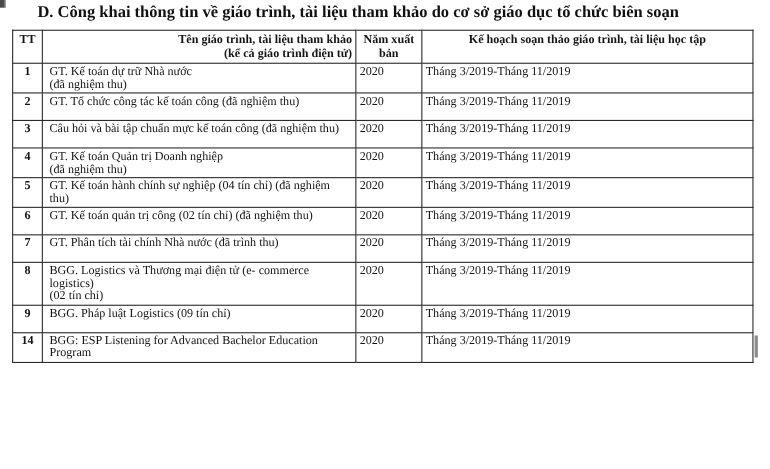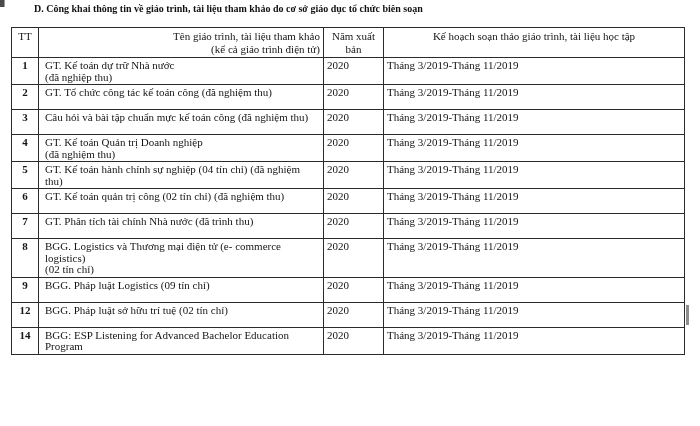--- a/index.html
+++ b/index.html
@@ -9,21 +9,21 @@
     font-family: "Liberation Serif", "DejaVu Serif", serif;
     color: #1a1a1a;
     overflow: hidden;
     position: relative;
   }
   .page { position: absolute; inset: 0; background: #fff; }
 
   .doc-title {
     position: absolute;
     left: 34px; top: 3px;
-    font-size: 10px;
+    font-size: 15px;
     font-weight: bold;
     color: #111;
     white-space: nowrap;
   }
 
   table.doc-table {
     position: absolute;
     left: 11px; top: 27px;
     width: 673px;
     border-collapse: collapse;
@@ -37,21 +37,21 @@
   .doc-table col.c-year { width: 60px; }
   .doc-table col.c-plan { width: 301px; }
 
   .doc-table th, .doc-table td {
     border: 1px solid #2b2b2b;
     vertical-align: top;
     padding: 2px 3px 1px 3px;
     overflow: hidden;
   }
   .doc-table thead th {
-    font-weight: normal;
+    font-weight: bold;
     text-align: center;
     height: 30px;
     line-height: 12.5px;
     padding-top: 2px;
   }
   .doc-table tbody tr { height: 25px; }
   .doc-table td.tt {
     text-align: center;
     font-weight: bold;
   }
@@ -98,21 +98,21 @@
         <th style="white-space: pre-line; text-align: right;">Tên giáo trình, tài liệu tham khảo
 (kể cả giáo trình điện tử)</th>
         <th>Năm xuất bản</th>
         <th>Kế hoạch soạn thảo giáo trình, tài liệu học tập</th>
       </tr>
     </thead>
     <tbody>
         <tr>
     <td class="tt">1</td>
     <td class="name">GT. Kế toán dự trữ Nhà nước
-(đã nghiệp thu)</td>
+(đã nghiệm thu)</td>
     <td class="year">2020</td>
     <td class="plan">Tháng 3/2019-Tháng 11/2019</td>
   </tr>
         <tr>
     <td class="tt">2</td>
     <td class="name">GT. Tổ chức công tác kế toán công (đã nghiệm thu)</td>
     <td class="year">2020</td>
     <td class="plan">Tháng 3/2019-Tháng 11/2019</td>
   </tr>
         <tr>
@@ -153,26 +153,20 @@
     <td class="year">2020</td>
     <td class="plan">Tháng 3/2019-Tháng 11/2019</td>
   </tr>
         <tr>
     <td class="tt">9</td>
     <td class="name">BGG. Pháp luật Logistics (09 tín chỉ)</td>
     <td class="year">2020</td>
     <td class="plan">Tháng 3/2019-Tháng 11/2019</td>
   </tr>
         <tr>
-    <td class="tt">12</td>
-    <td class="name">BGG. Pháp luật sở hữu trí tuệ (02 tín chỉ)</td>
-    <td class="year">2020</td>
-    <td class="plan">Tháng 3/2019-Tháng 11/2019</td>
-  </tr>
-        <tr>
     <td class="tt">14</td>
     <td class="name">BGG: ESP Listening for Advanced Bachelor Education
 Program</td>
     <td class="year">2020</td>
     <td class="plan">Tháng 3/2019-Tháng 11/2019</td>
   </tr>
       </tbody>
   </table>
 
 </div>

